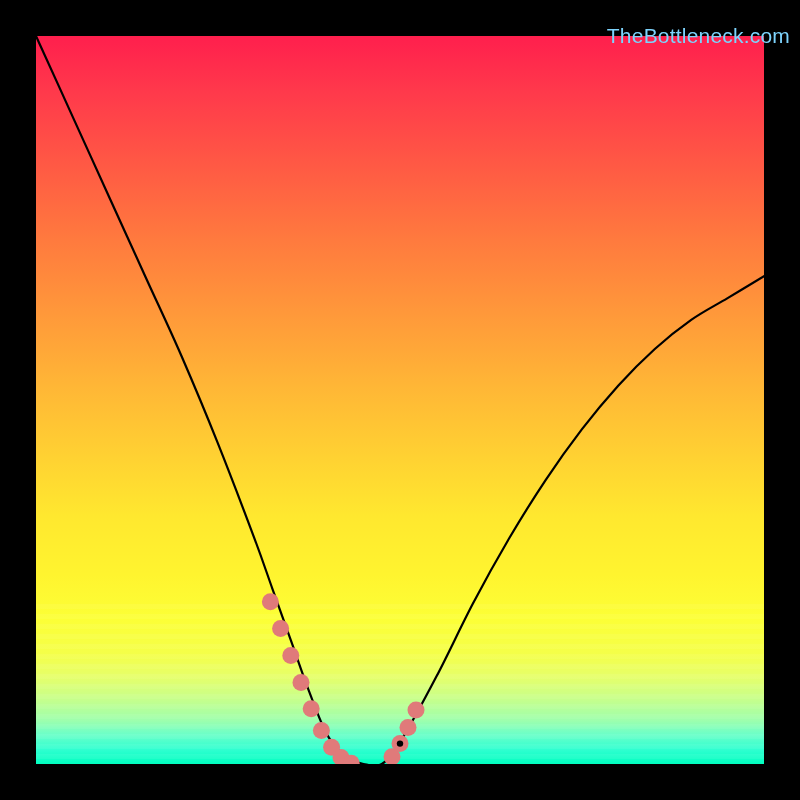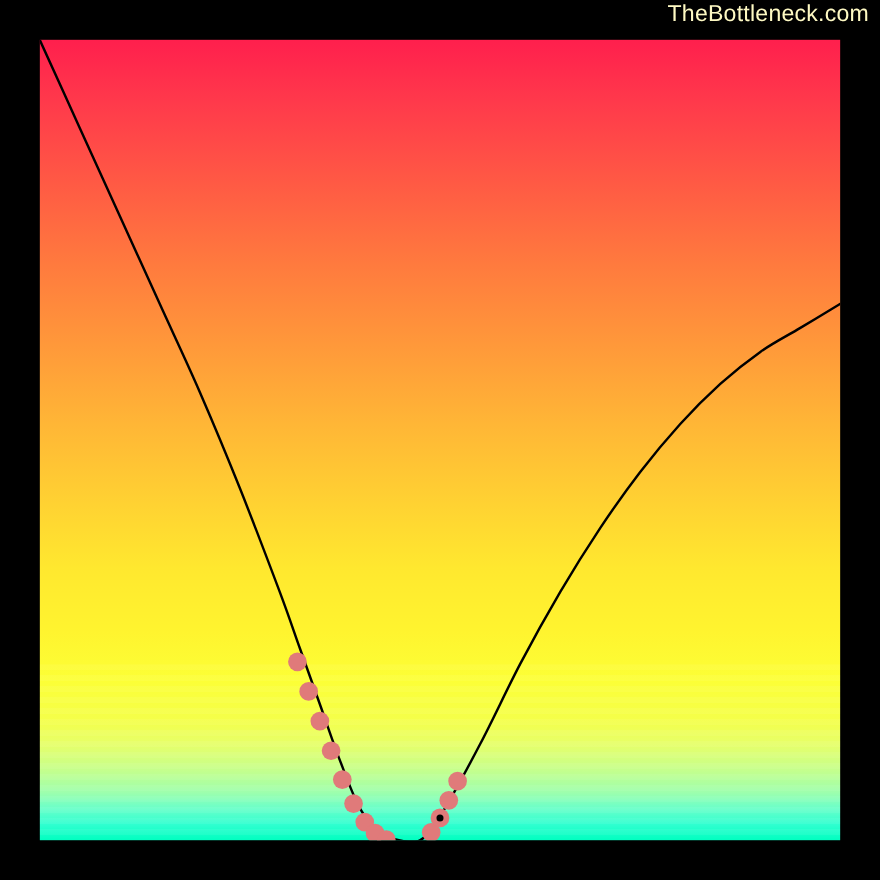--- a/index.html
+++ b/index.html
@@ -60,23 +60,23 @@
       to top,
       rgba(255,255,255,0.00) 0px,
       rgba(255,255,255,0.00) 5px,
       rgba(255,255,255,0.06) 5px,
       rgba(255,255,255,0.06) 10px
     );
     pointer-events: none;
   }
   .watermark {
     position: absolute;
-    top: 1px;
+    top: 24px;
     right: 10px;
-    color: #fef9c3;
+    color: #7dd3fc;
     font-size: 21px;
     font-weight: 400;
     letter-spacing: 0.2px;
     user-select: none;
   }
   svg.curve {
     position: absolute;
     inset: 0;
     width: 728px;
     height: 728px;

